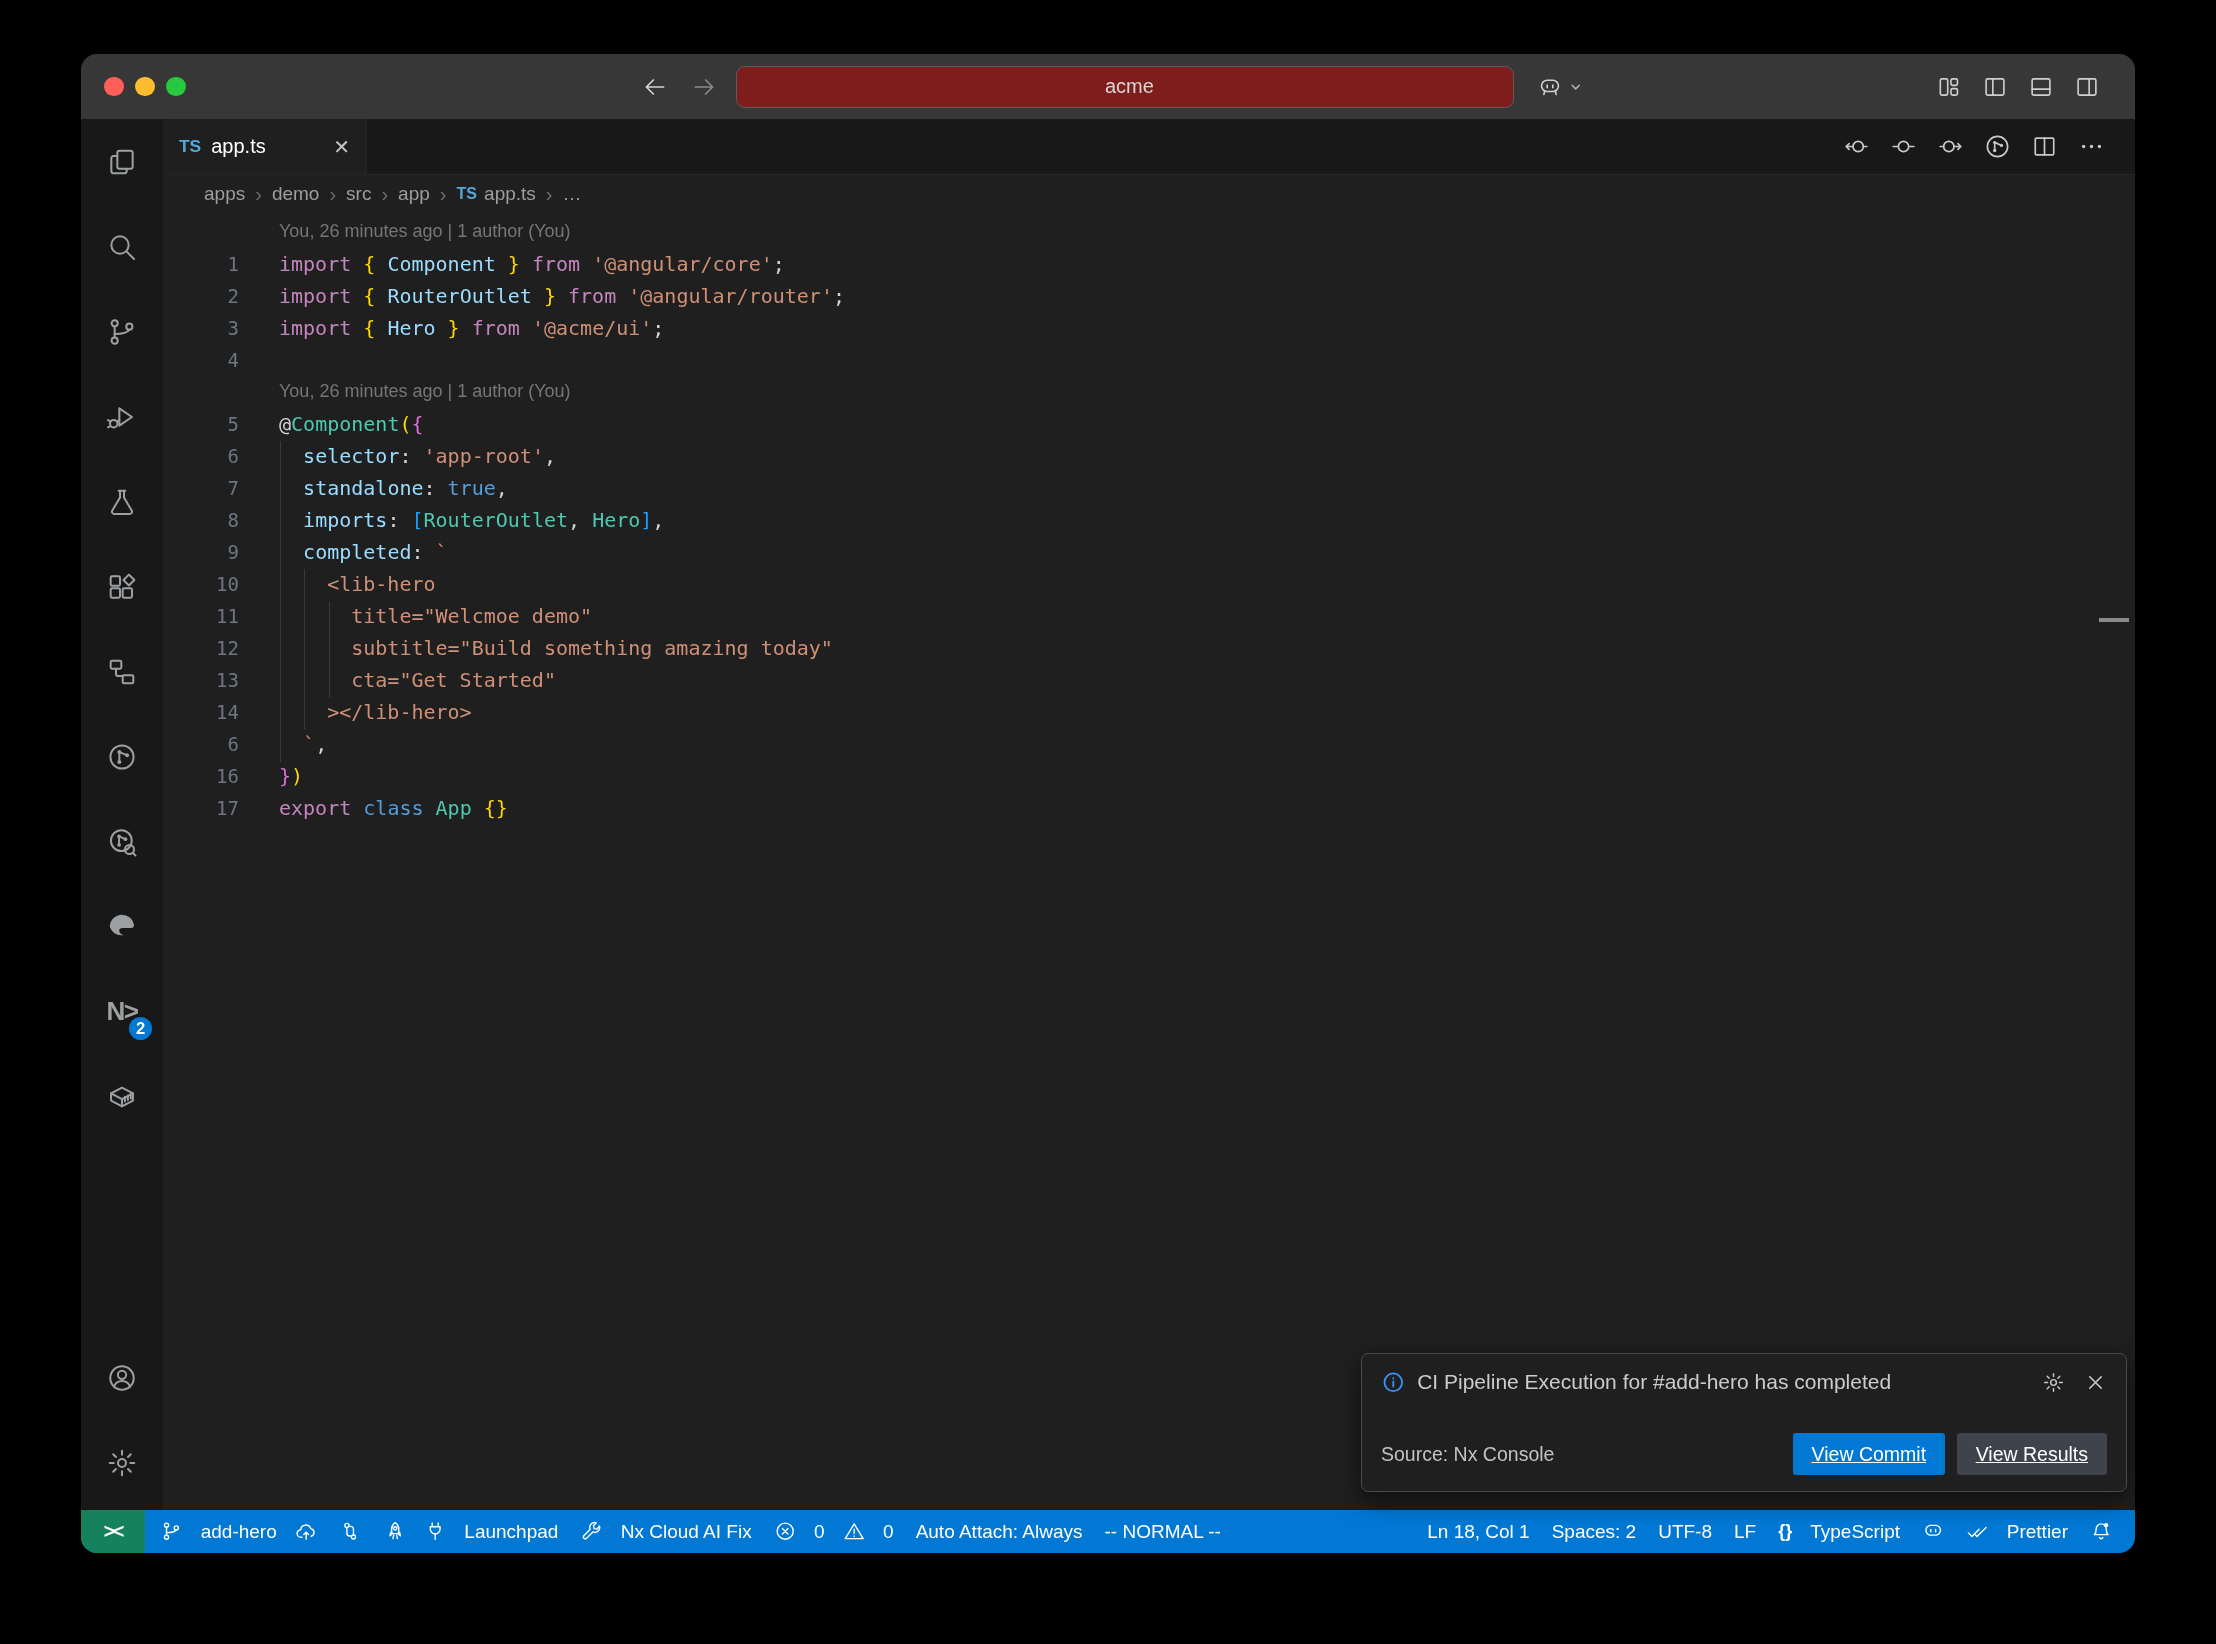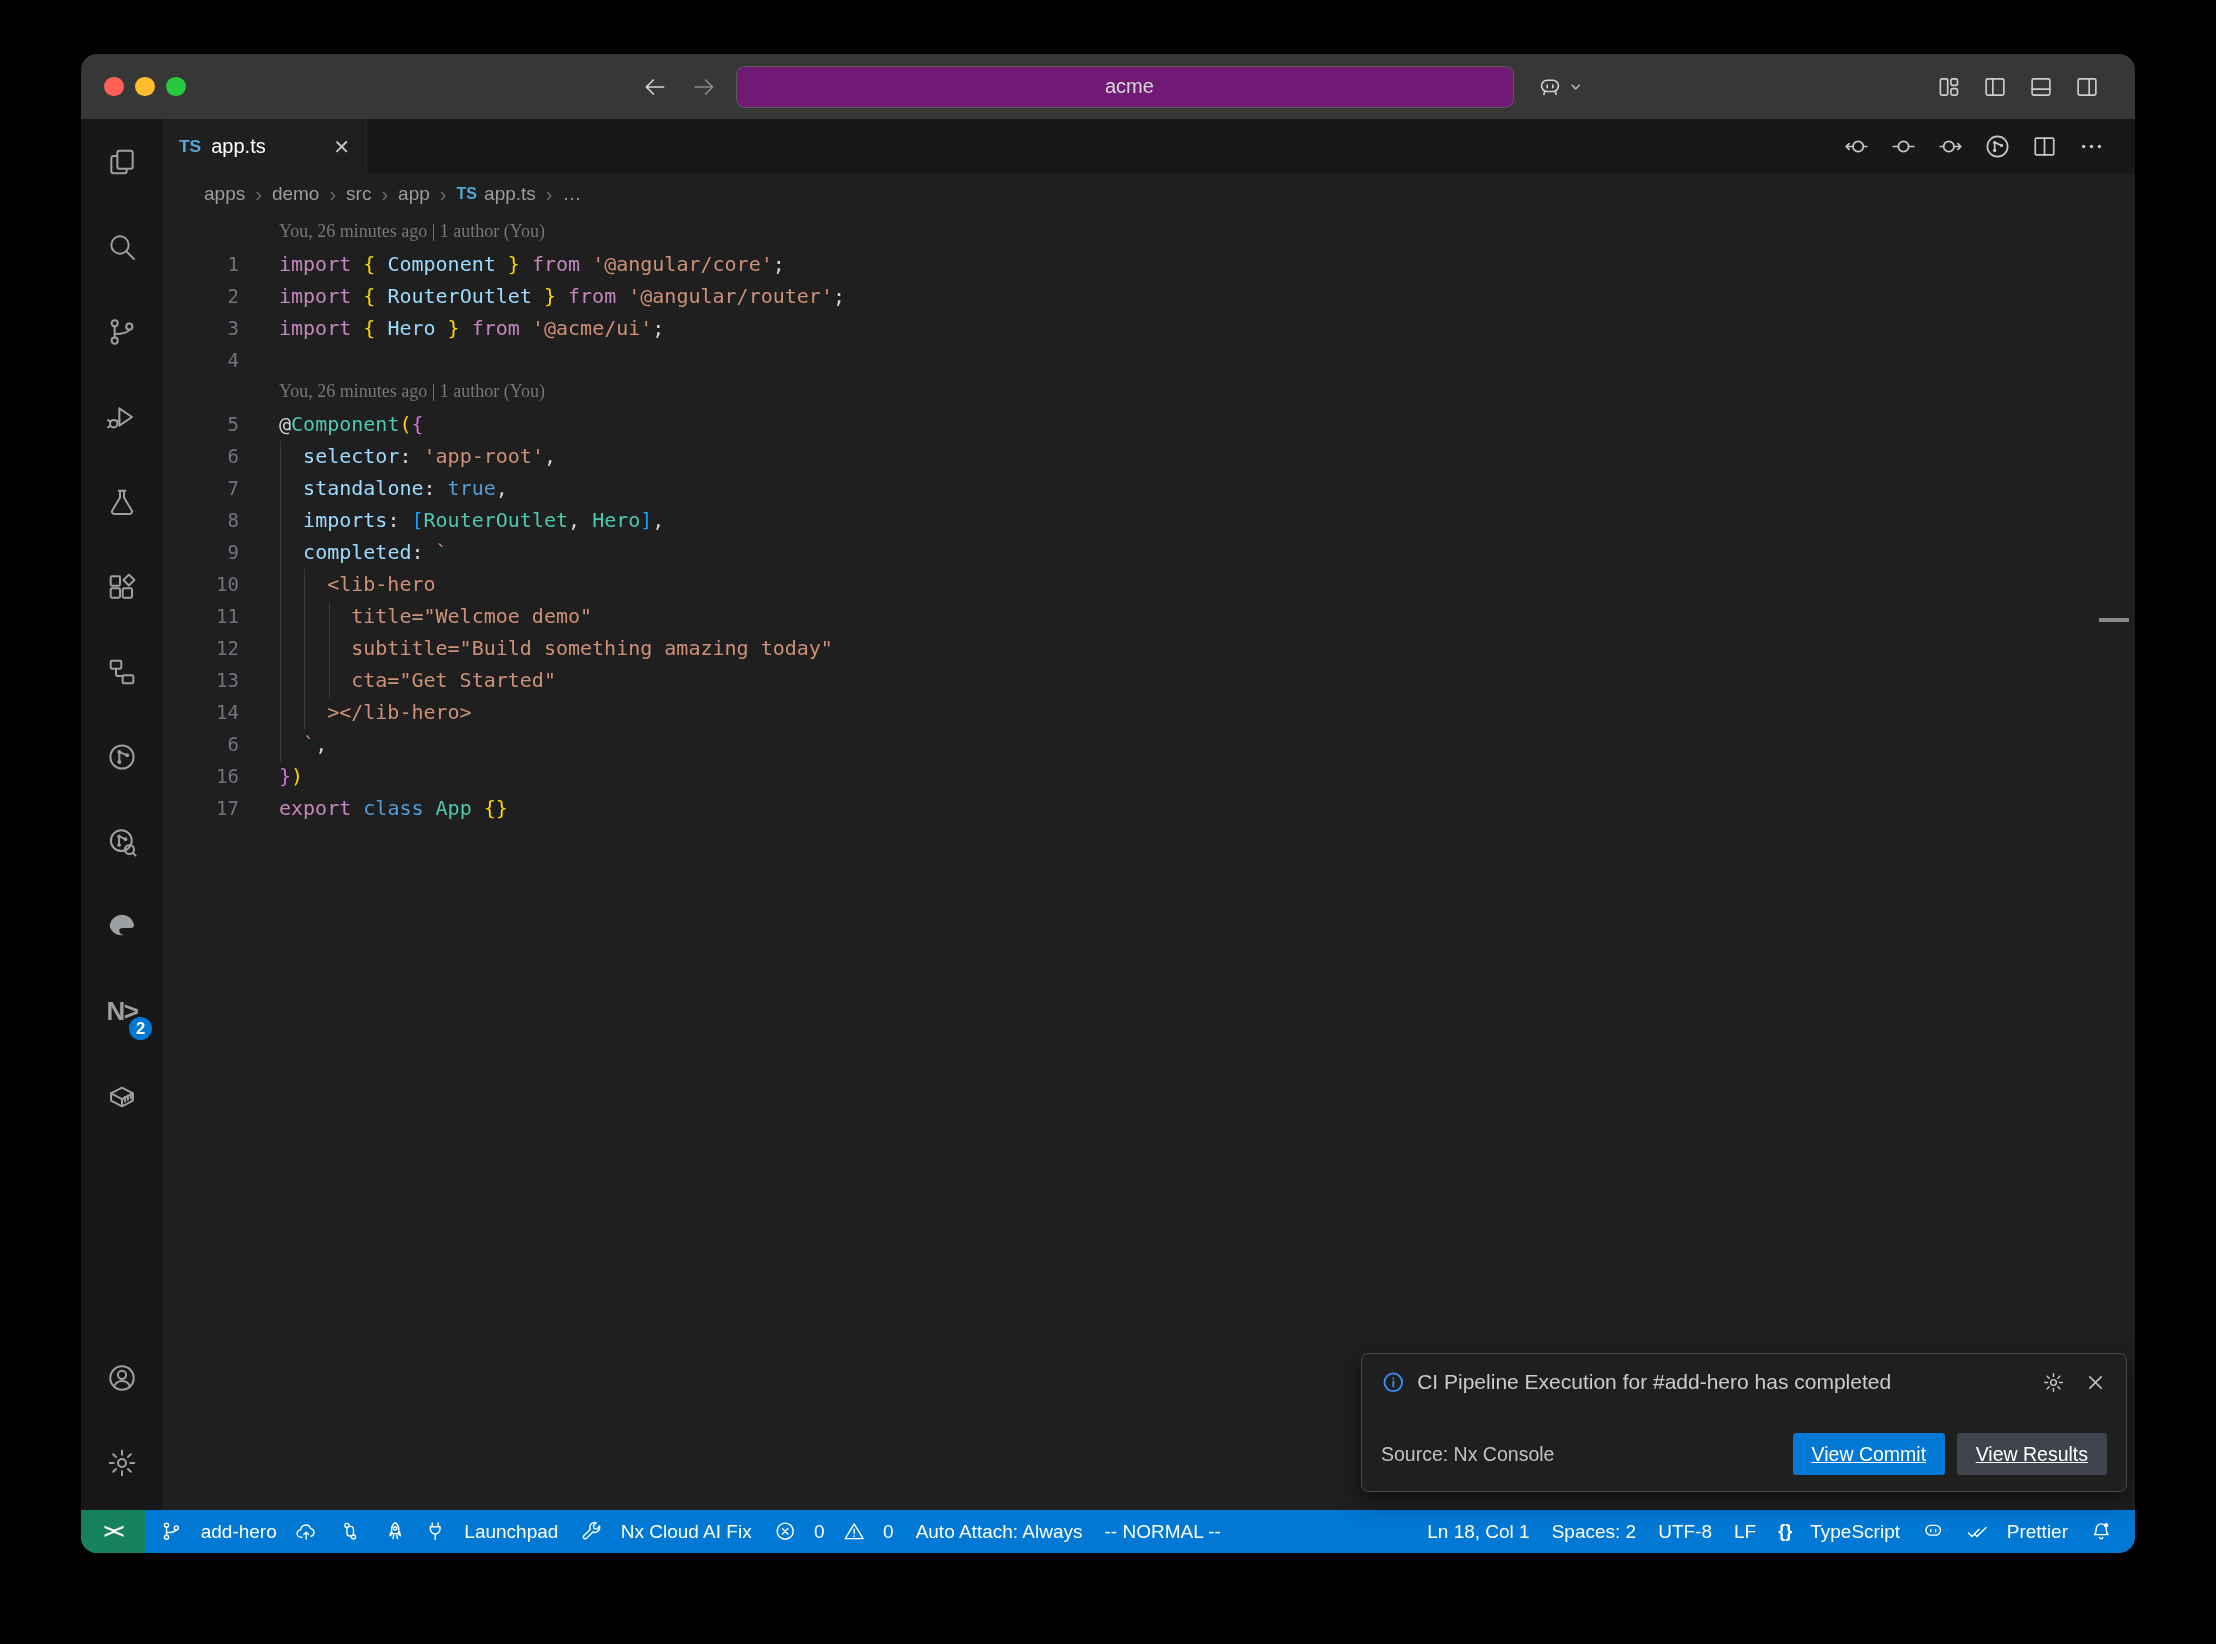--- a/index.html
+++ b/index.html
@@ -10,21 +10,21 @@
             border-radius:16px; background:var(--t-editor,#1f1f1f); overflow:hidden;
             display:flex; flex-direction:column; }
 
   
   .titlebar { height:65px; flex:none; background:var(--t-titlebar,#373737); position:relative; }
   .traffic { position:absolute; left:23px; top:0; height:100%; display:flex; align-items:center; gap:11.6px; }
   .light { width:19.5px; height:19.5px; border-radius:50%; }
   .nav { position:absolute; left:561px; top:0; height:100%; display:flex; align-items:center; gap:23px; }
   .nav .tbicon { color:#d6d6d6; } .nav .dim { color:#8b8b8b; }
   .tbicon svg { width:26px; height:26px; display:block; }
-  .cc { position:absolute; left:655px; top:11.6px; width:778px; height:42px; background:#701a75;
+  .cc { position:absolute; left:655px; top:11.6px; width:778px; height:42px; background:#7f1d1d;
         border:1.4px solid #5c5c5c; border-radius:8.7px; display:flex; align-items:center;
         justify-content:center; gap:8.7px; color:#d8d8d8; font-size:20px; }
   .copilot-menu { position:absolute; left:1456px; top:0; height:100%; display:flex; align-items:center; gap:4.3px; color:#d0d0d0; }
   .copilot-menu svg.main { width:26px; height:26px; } .copilot-menu svg.chev { width:17.4px; height:17.4px; color:#b5b5b5; }
   .layouts { position:absolute; right:35px; top:0; height:100%; display:flex; align-items:center; gap:20px; color:#cfcfcf; }
   .layouts .tbicon { cursor:default; }
 
   
   .main { flex:1; display:flex; min-height:0; }
   .activitybar { width:82px; flex:none; background:var(--t-panel,#181818); display:flex;
@@ -57,21 +57,21 @@
   .crumb .ts-badge { font-size:16px; }
   .crumb-sep { color:#6e6e6e; font-size:20px; }
 
   
   .editor { flex:1; position:relative; font-family:"DejaVu Sans Mono", monospace; font-size:20px;
             background:var(--t-editor,#1f1f1f); overflow:hidden; }
   .rows { position:absolute; left:0; right:0; top:2.9px; }
   .row { position:relative; height:32px; display:flex; align-items:center; white-space:pre; }
   .num { flex:none; width:76px; text-align:right; color:#6e7681; font-size:19px; }
   .code { margin-left:40px; color:var(--s-pl,#d4d4d4); }
-  .blame-text { margin-left:40px; font-family:Liberation Serif, serif; font-size:18px; color:#767676; }
+  .blame-text { margin-left:40px; font-family:Liberation Sans, sans-serif; font-size:18px; color:#767676; }
   .row.cur::after { content:""; position:absolute; left:109px; right:11.6px; top:-0.7px; bottom:-0.7px;
                     border-top:1.4px solid #2e2e2e; border-bottom:1.4px solid #2e2e2e; pointer-events:none; }
   .guide { position:absolute; width:1.4px; background:#3a3a3a; }
   .ruler-mark { position:absolute; right:5.8px; width:30px; height:4.3px; background:#8a8a8a; top:405px; }
   .s-kw{color:var(--s-kw)} .s-vr{color:var(--s-vr)} .s-ty{color:var(--s-ty)} .s-st{color:var(--s-st)}
   .s-kb{color:var(--s-kb)} .s-b1{color:var(--s-b1)} .s-b2{color:var(--s-b2)} .s-b3{color:var(--s-b3)}
   .s-pl{color:var(--s-pl)}
 
   
   .statusbar { height:43px; flex:none; background:var(--t-statusbar,#0078d4); color:#fff; font-size:19px;

